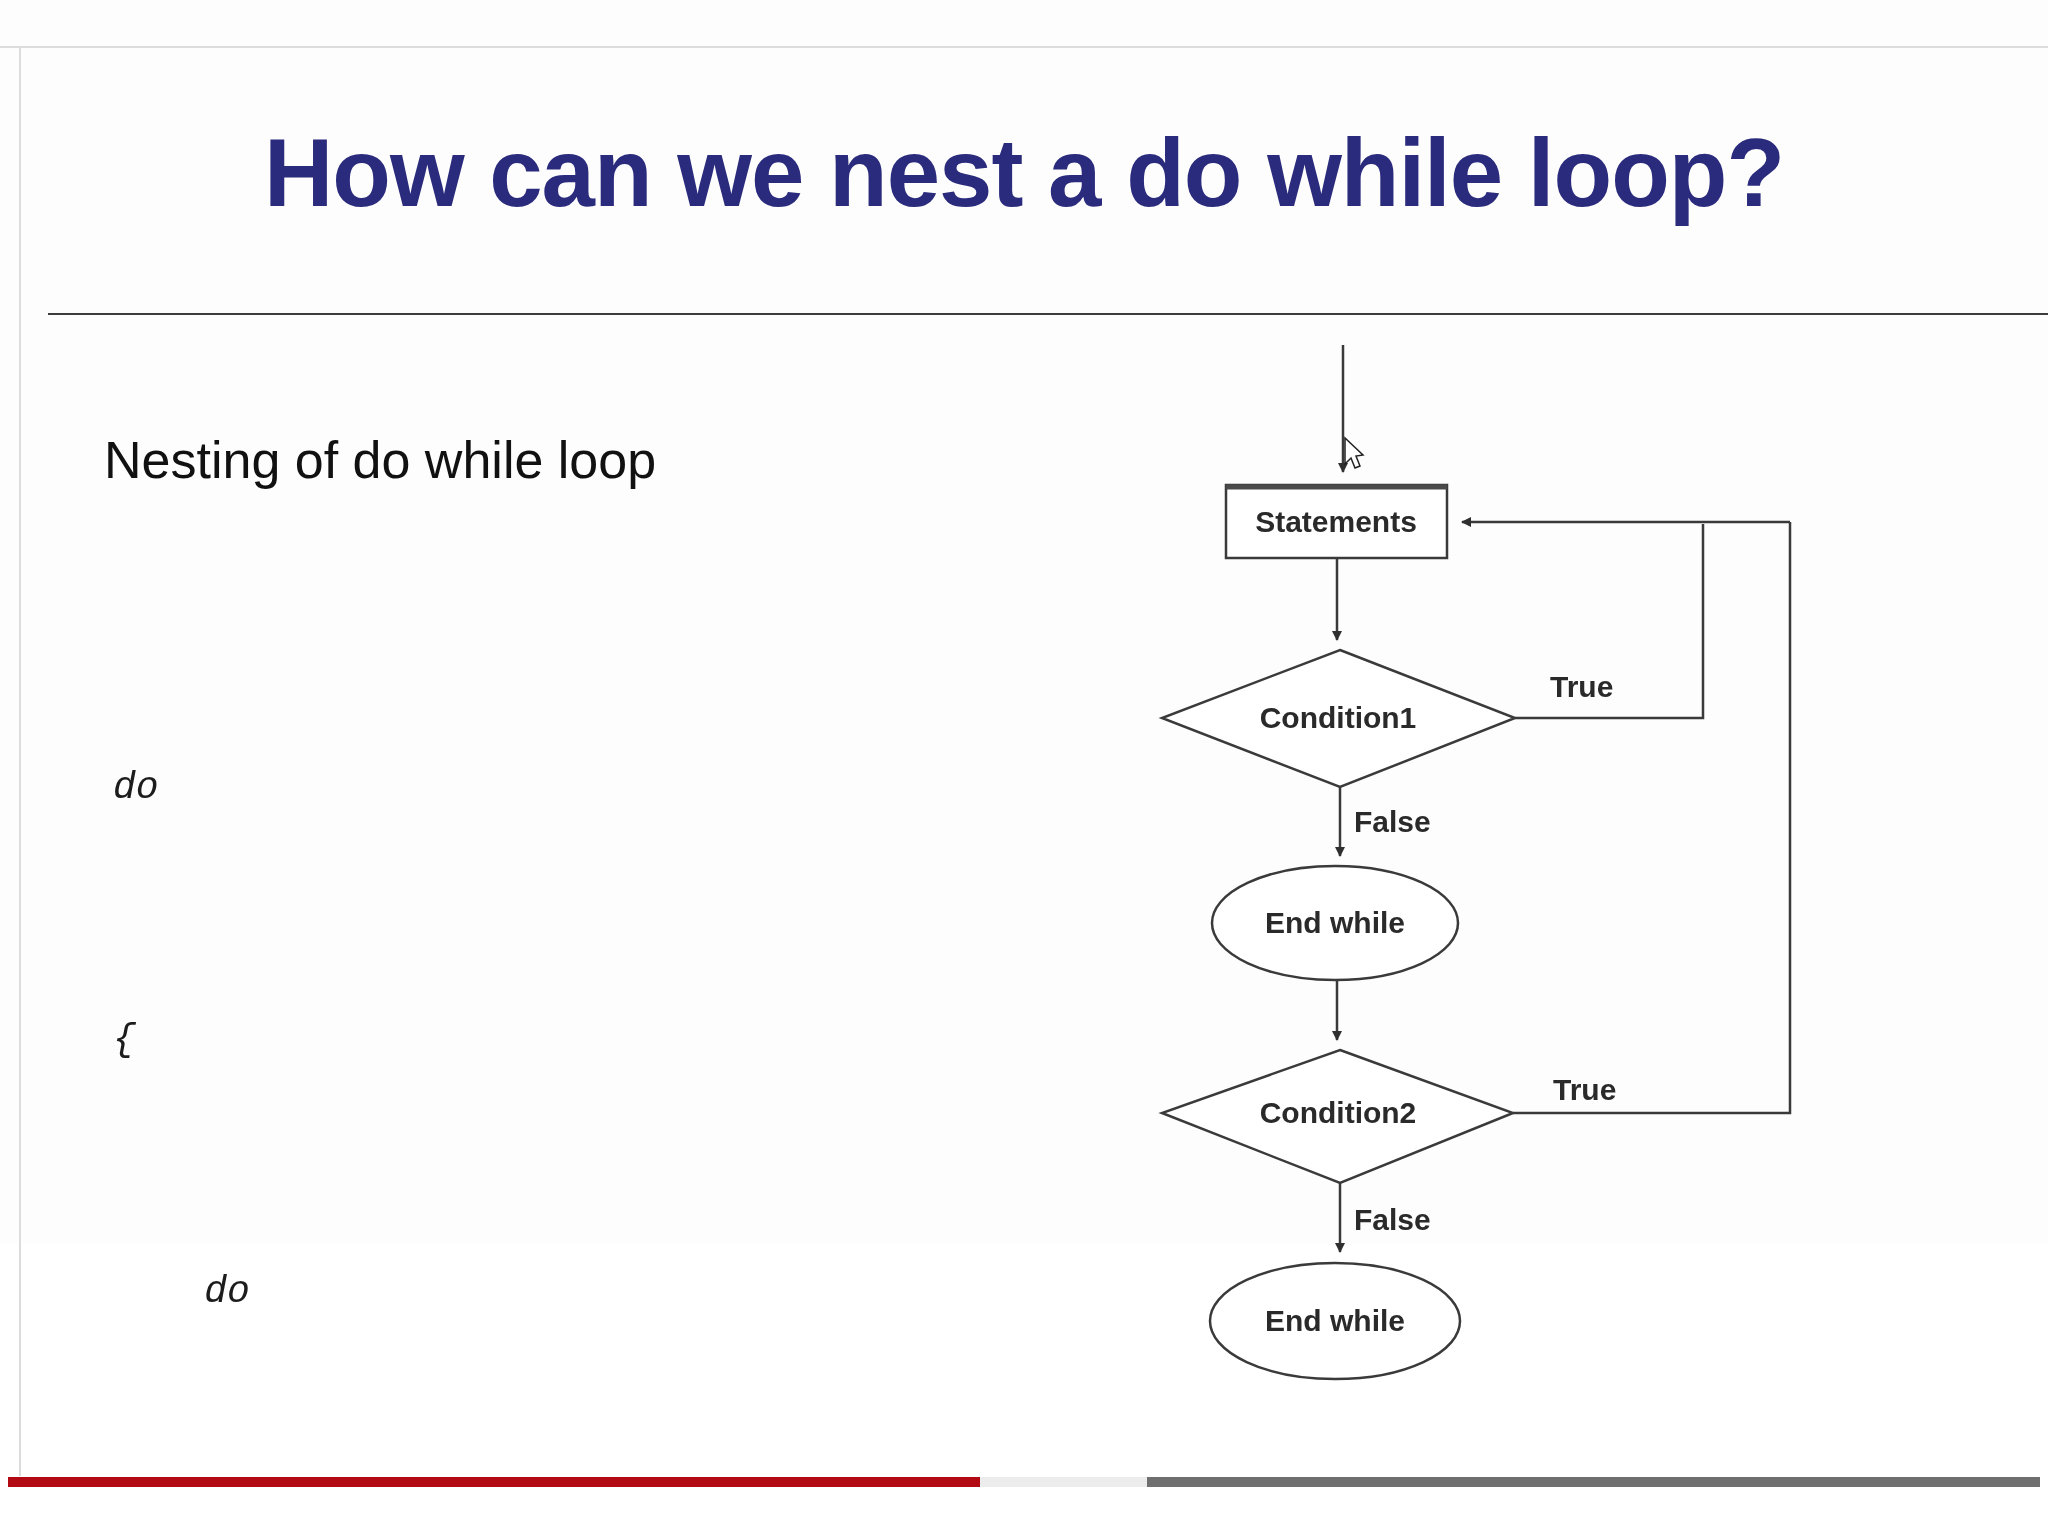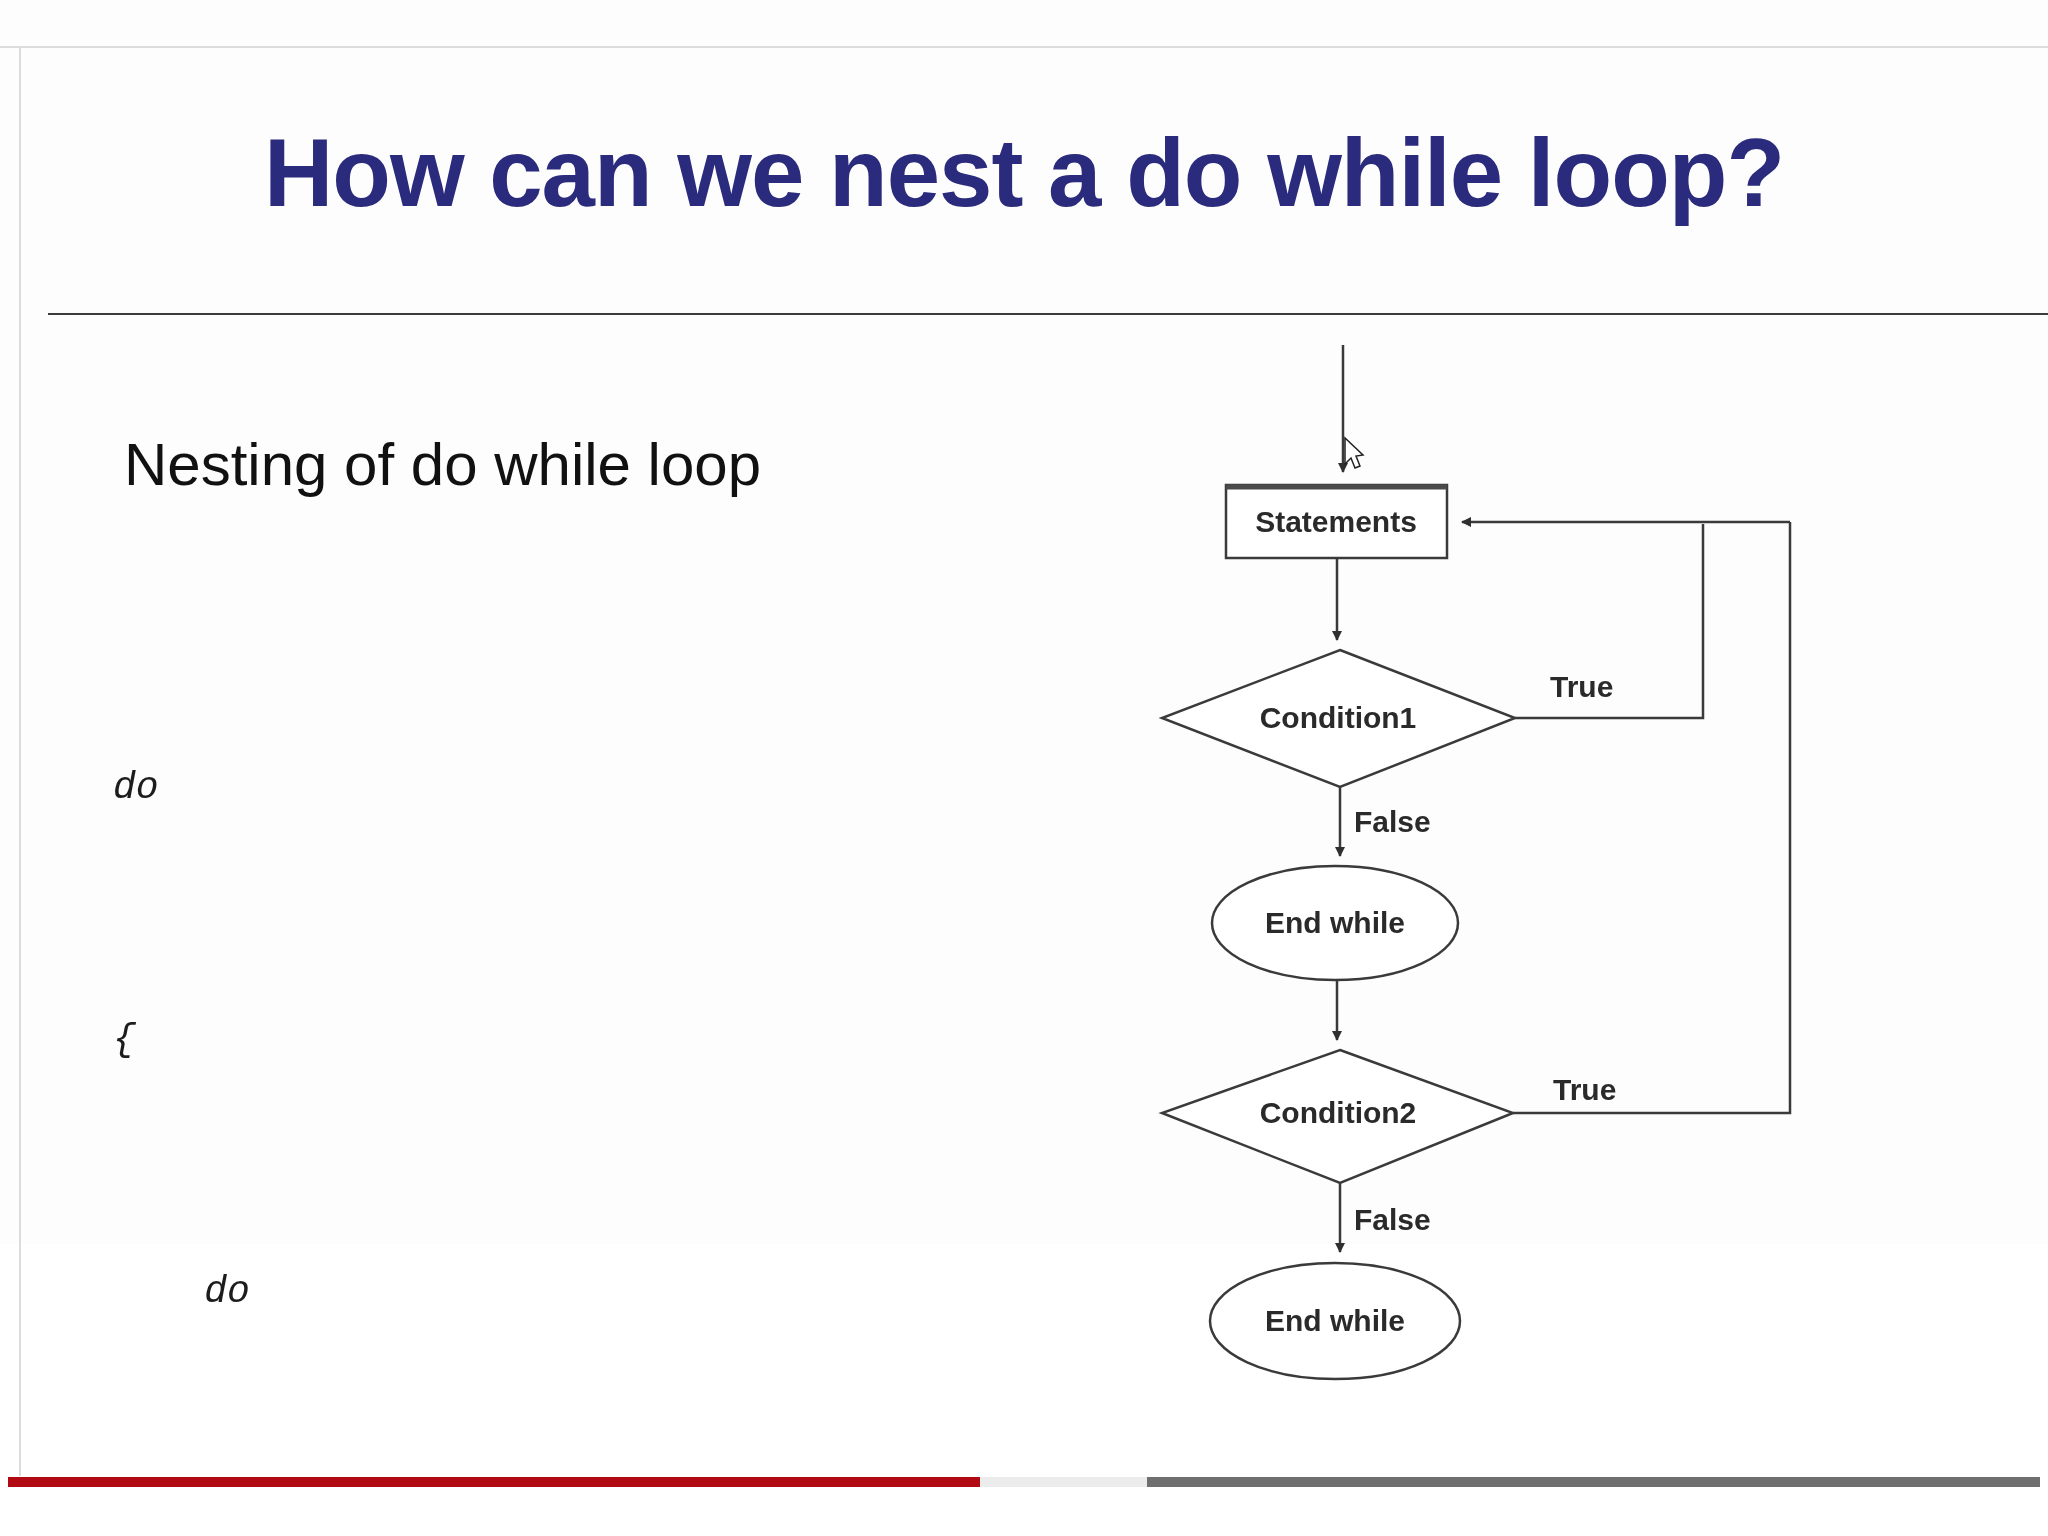--- a/index.html
+++ b/index.html
@@ -21,22 +21,22 @@
   }
   .slide-top-border{position:absolute;left:0;top:46px;width:2048px;height:2px;background:var(--border_light);}
   .slide-left-border{position:absolute;left:19px;top:46px;width:2px;height:1430px;background:var(--border_light);}
   .title{
     position:absolute;left:0;top:118px;width:2048px;text-align:center;
     font-size:96px;font-weight:bold;color:var(--title_color);
     letter-spacing:-1px;
   }
   .divider{position:absolute;left:48px;top:313px;width:2000px;height:2px;background:#3c3c3c;}
   .heading{
-    position:absolute;left:124px;top:430px;
-    font-size:60px;color:#111;
+    position:absolute;left:104px;top:430px;
+    font-size:52px;color:#111;
   }
   .code{
     position:absolute;left:113px;top:578px;
     font-family:"Liberation Mono","DejaVu Sans Mono",monospace;
     font-style:italic;font-size:38px;color:var(--code_color);
     white-space:pre;line-height:84px;
   }
   .flow-svg{position:absolute;left:0;top:0;width:2048px;height:1536px;}
   .flow-shape{fill:#ffffff;stroke:var(--line_color);stroke-width:2.5;}
   .flow-line{stroke:var(--line_color);stroke-width:2.5;fill:none;}

